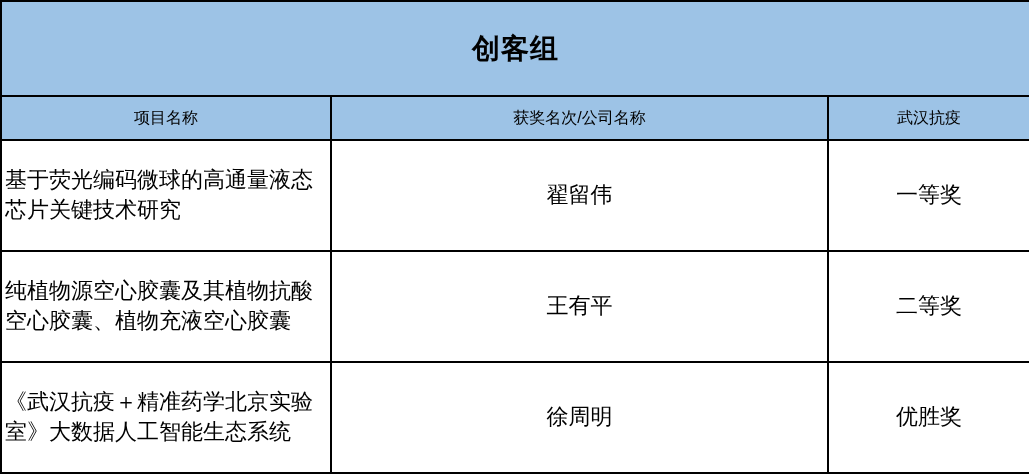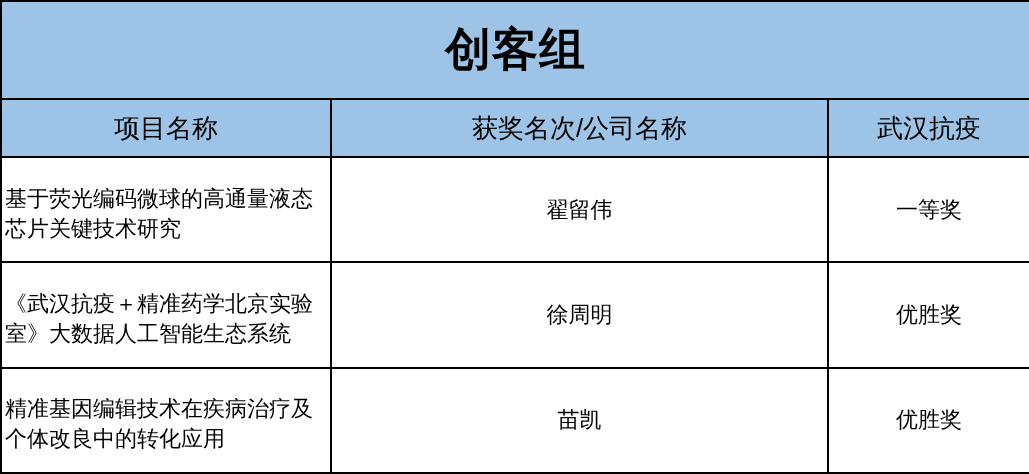--- a/index.html
+++ b/index.html
@@ -21,44 +21,44 @@
     overflow: hidden;
     box-sizing: border-box;
   }
   .col-project { width: 330px; }
   .col-leader  { width: 497px; }
   .col-award   { width: 202px; }
 
   .title-row th {
     height: 55px;
     background: #9dc3e6;
-    font-size: 46px;
+    font-size: 28px;
     font-weight: bold;
     text-align: center;
     vertical-align: middle;
     letter-spacing: 1px;
   }
   .header-row th {
     height: 19px;
     background: #9dc3e6;
-    font-size: 26px;
+    font-size: 16px;
     font-weight: normal;
     text-align: center;
     vertical-align: middle;
   }
   .data-row td {
     height: 64px;
     background: #ffffff;
     font-size: 22px;
     vertical-align: middle;
     line-height: 1.38;
   }
   .cell-project {
     text-align: left;
-    padding: 8px 4px 0 3px;
+    padding: 0 4px 0 3px;
   }
   .cell-leader, .cell-award {
     text-align: center;
     padding: 0 20px;
   }
 </style>
 </head>
 <body>
 
 <table class="award-table">
@@ -75,23 +75,23 @@
       <th>项目名称</th>
       <th>获奖名次/公司名称</th>
       <th>武汉抗疫</th>
     </tr>
     <tr class="data-row">
       <td class="cell-project">基于荧光编码微球的高通量液态芯片关键技术研究</td>
       <td class="cell-leader">翟留伟</td>
       <td class="cell-award">一等奖</td>
     </tr>
     <tr class="data-row">
+      <td class="cell-project">纯植物源空心胶囊及其植物抗酸空心胶囊、植物充液空心胶囊</td>
+      <td class="cell-leader">王有平</td>
+      <td class="cell-award">二等奖</td>
+    </tr>
+    <tr class="data-row">
       <td class="cell-project">《武汉抗疫＋精准药学北京实验室》大数据人工智能生态系统</td>
       <td class="cell-leader">徐周明</td>
-      <td class="cell-award">优胜奖</td>
-    </tr>
-    <tr class="data-row">
-      <td class="cell-project">精准基因编辑技术在疾病治疗及个体改良中的转化应用</td>
-      <td class="cell-leader">苗凯</td>
       <td class="cell-award">优胜奖</td>
     </tr>
   </tbody>
 </table>
 
 </body></html>

